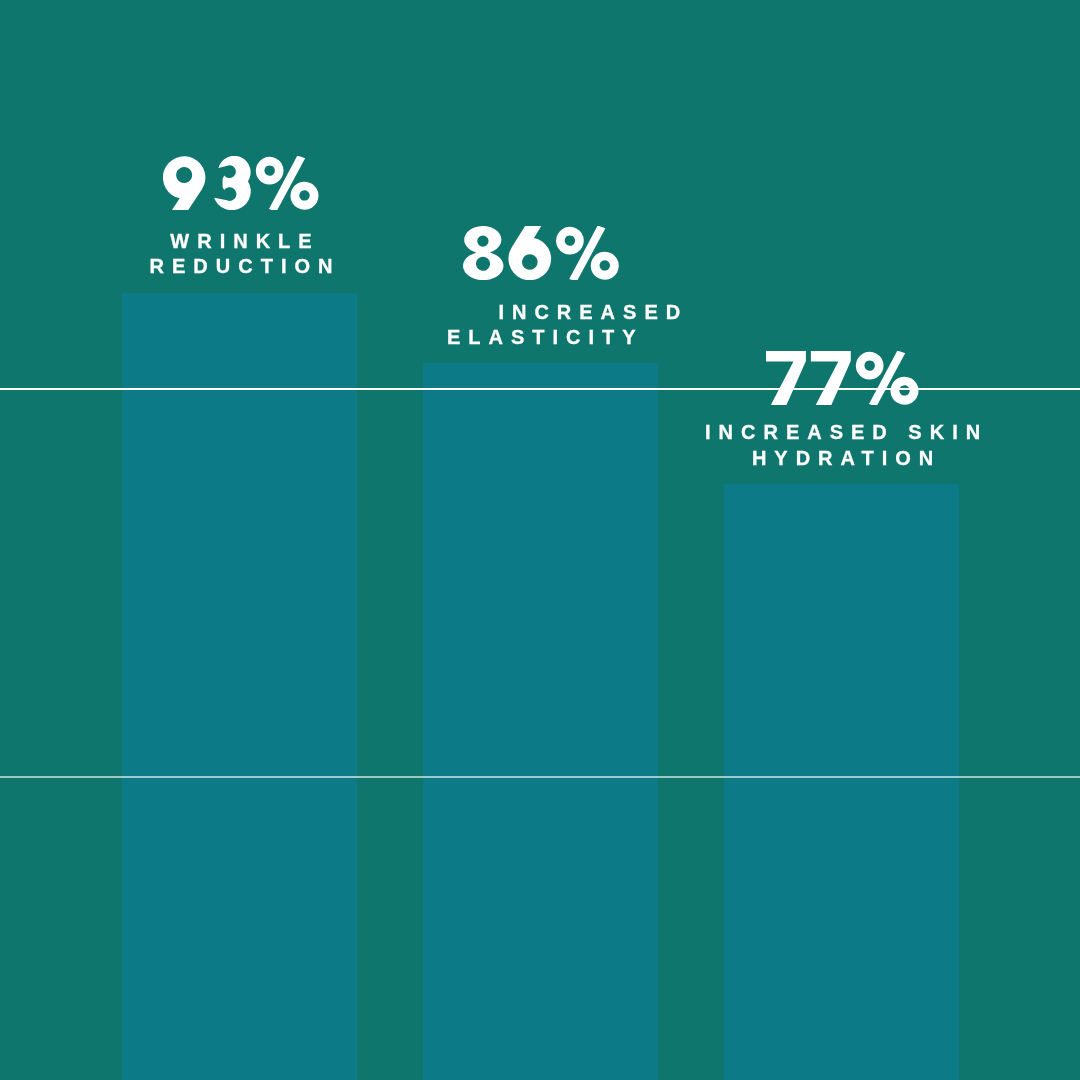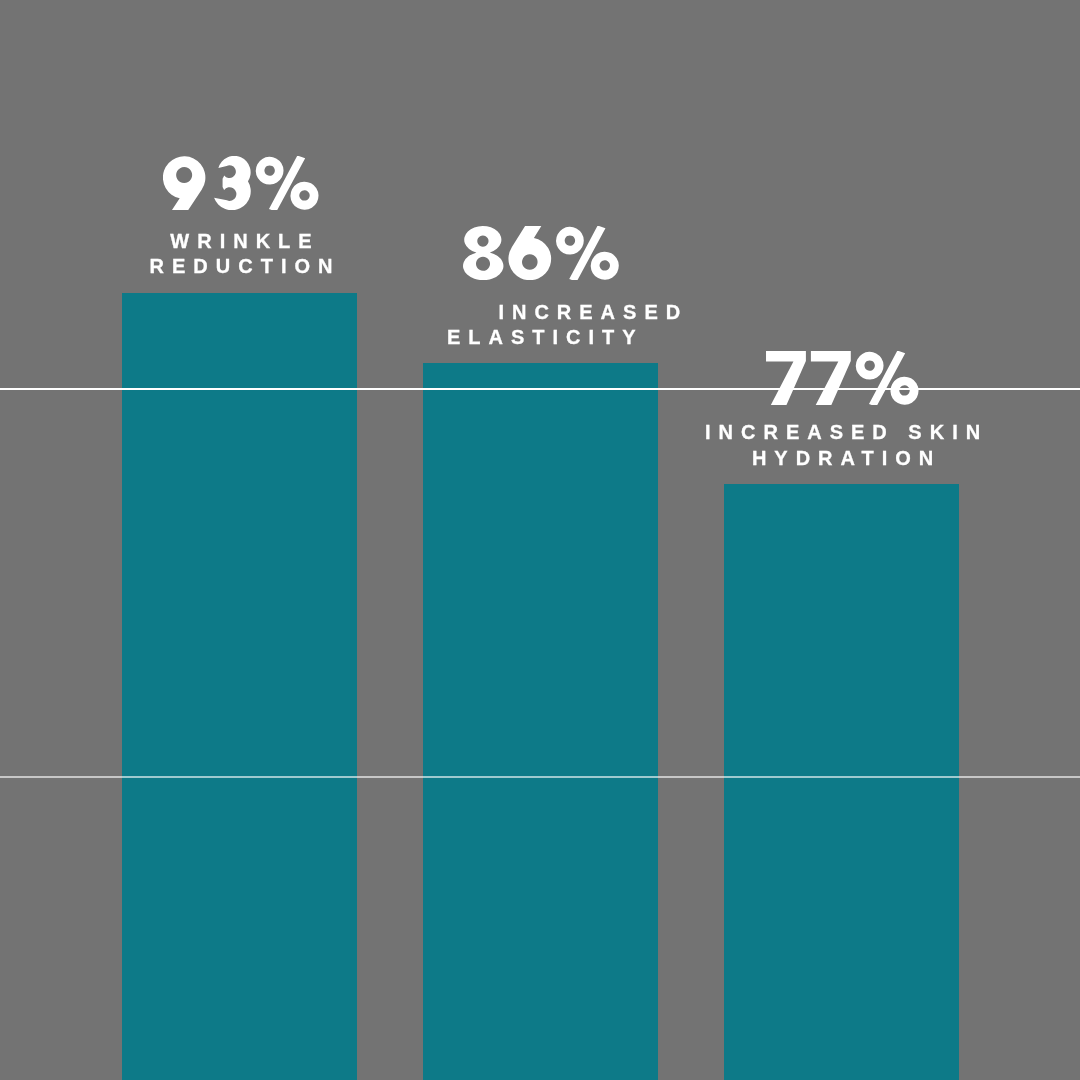--- a/index.html
+++ b/index.html
@@ -12,21 +12,21 @@
     background: #1e1e1e;
   }
   body {
     font-family: "Liberation Sans", sans-serif;
     -webkit-font-smoothing: antialiased;
   }
   .stage {
     position: relative;
     width: 1080px;
     height: 1080px;
-    background: #737373;
+    background: #0f766e;
     overflow: hidden;
   }
   .bar        { position: absolute; }
   .gridline   { position: absolute; left: 0; width: 1080px; }
   .stat-value { position: absolute; overflow: visible; }
   .caption-line {
     position: absolute;
     left: 0;
     width: 1080px;
     text-align: center;

